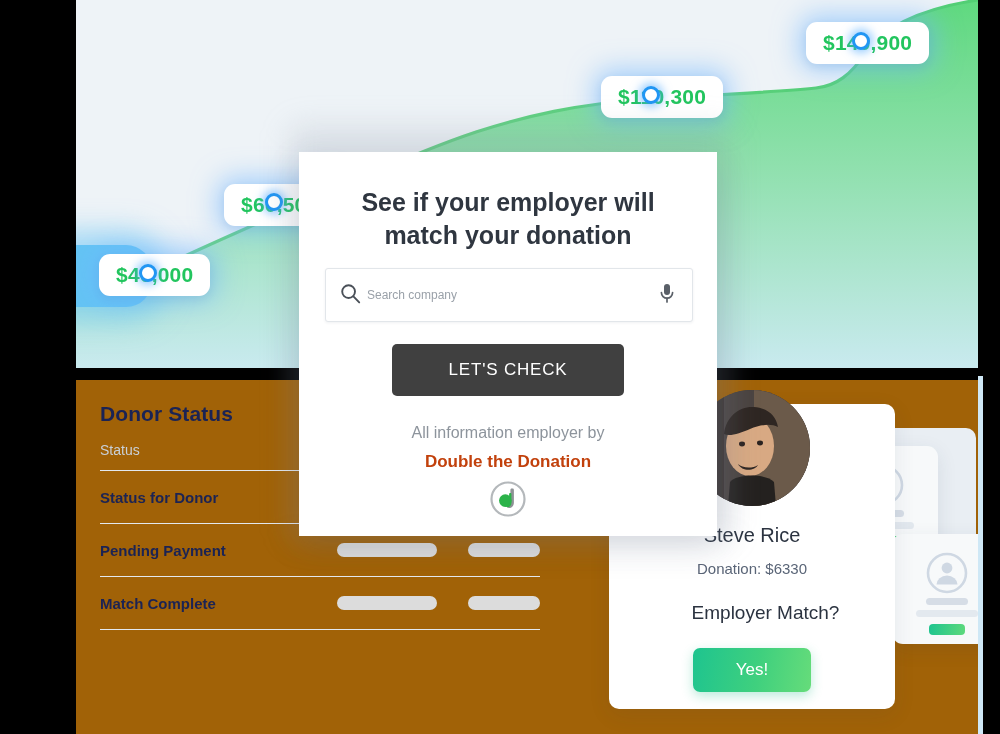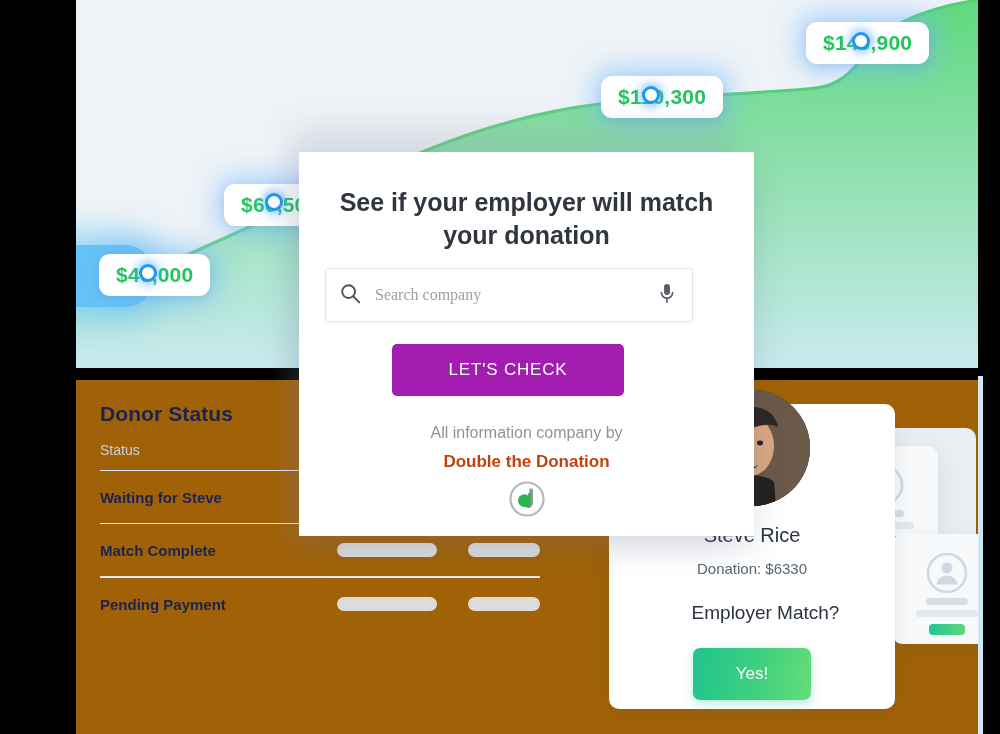--- a/index.html
+++ b/index.html
@@ -44,53 +44,53 @@
 
   
   #donor-card{position:absolute;left:533px;top:24px;width:286px;height:305px;background:#fff;border-radius:10px;
               box-shadow:0 6px 22px rgba(40,60,90,.09);text-align:center;}
   #avatar{position:absolute;left:50%;top:-14px;transform:translateX(-50%);width:116px;height:116px;border-radius:50%;
           overflow:hidden;background:#3a3a3c;}
   #avatar svg{display:block;width:116px;height:116px;}
   #donor-name{position:absolute;left:0;right:0;top:120px;font-size:20px;color:#2b3340;}
   #donor-amount{position:absolute;left:0;right:0;top:156px;font-size:15px;color:#5a6577;}
   #donor-question{position:absolute;left:0;right:0;top:198px;font-size:19px;color:#2b3340;margin-left:27px;}
-  #yes-button{position:absolute;left:50%;top:244px;transform:translateX(-50%);width:118px;height:52px;border:0;
+  #yes-button{position:absolute;left:50%;top:244px;transform:translateX(-50%);width:118px;height:44px;border:0;
               border-radius:7px;background:linear-gradient(100deg,#1ec48f 0%,#3fd07e 55%,#66dc7a 100%);
               color:#fff;font-size:17px;font-family:inherit;cursor:pointer;
               box-shadow:0 4px 12px rgba(40,190,140,.32);text-align:center;}
 
   
   .mini-card{position:absolute;background:#f7f9fa;border-radius:11px;box-shadow:0 6px 20px rgba(40,60,90,.10);}
   #mini-1{left:752px;top:66px;width:110px;height:110px;}
   #mini-2{left:816px;top:154px;width:110px;height:110px;}
   .mini-av{position:absolute;left:50%;top:18px;transform:translateX(-50%);}
   .mini-line1{position:absolute;left:50%;transform:translateX(-50%);top:64px;width:42px;height:7px;border-radius:4px;background:#d6dde6;}
   .mini-line2{position:absolute;left:50%;transform:translateX(-50%);top:76px;width:62px;height:7px;border-radius:4px;background:#e3e9ef;}
   .mini-chip{position:absolute;left:50%;transform:translateX(-50%);top:90px;width:36px;height:11px;border-radius:4px;
              background:linear-gradient(100deg,#1ec48f,#5ed97c);}
 
   
   #pale-card{position:absolute;left:790px;top:48px;width:110px;height:160px;background:#e9eef3;border-radius:10px;}
 
   
   #modal-shadow{position:absolute;left:288px;top:124px;width:444px;height:418px;border-radius:14px;
                 background:rgba(150,160,175,.20);filter:blur(14px);}
-  #modal{position:absolute;left:299px;top:152px;width:455px;height:384px;background:#fff;
+  #modal{position:absolute;left:299px;top:152px;width:418px;height:384px;background:#fff;
          box-shadow:0 10px 34px rgba(40,60,90,.14);}
   #modal-title{margin:34px 28px 0 28px;text-align:center;font-size:25px;line-height:1.32;color:#2f3640;font-weight:bold;}
   #search-wrap{position:absolute;left:26px;top:116px;width:366px;height:52px;background:#fff;border:1px solid #e2e6ea;
                border-radius:3px;box-shadow:0 1px 3px rgba(40,60,90,.07);display:flex;align-items:center;}
   #search-icon{margin-left:14px;flex:0 0 auto;}
-  #search-input{flex:1 1 auto;border:0;outline:0;background:transparent;font-family:Liberation Serif, serif;font-size:16px;
-                color:#2f3640;margin-left:12px;}
+  #search-input{flex:1 1 auto;border:0;outline:0;background:transparent;font-family:Liberation Sans, sans-serif;font-size:12px;
+                color:#2f3640;margin-left:4px;}
   #search-input::placeholder{color:#9aa1a9;}
   #mic-icon{margin-right:16px;flex:0 0 auto;}
   #lets-check{position:absolute;left:93px;top:192px;width:232px;height:52px;border:0;border-radius:5px;
-              background:#a21caf;color:#fff;font-size:17px;letter-spacing:.8px;font-family:inherit;cursor:pointer;}
+              background:#404040;color:#fff;font-size:17px;letter-spacing:.8px;font-family:inherit;cursor:pointer;}
   #powered-by{position:absolute;left:0;right:0;top:272px;text-align:center;font-size:16px;color:#8d949c;}
   #powered-brand{position:absolute;left:0;right:0;top:300px;text-align:center;font-size:17px;color:#c2410c;font-weight:bold;}
   #brand-logo{position:absolute;left:50%;top:328px;transform:translateX(-50%);}
 </style>
 </head>
 <body>
 
 <div id="stage">
 
   <div id="chart-panel">
@@ -147,31 +147,31 @@
     <div class="node" style="left:776px;top:32px;"></div>
   </div>
 
   <div id="bottom-panel">
 
     <div id="donor-table">
       <div id="donor-title">Donor Status</div>
       <div id="donor-subhead">Status</div>
 
       <div class="drow">
-        <span class="drow-label">Waiting for Steve</span>
+        <span class="drow-label">Status for Donor</span>
         <span class="ph-bar ph-a"></span>
         <span class="ph-bar ph-b"></span>
       </div>
+      <div class="drow">
+        <span class="drow-label">Pending Payment</span>
+        <span class="ph-bar ph-a"></span>
+        <span class="ph-bar ph-b"></span>
+      </div>
       <div class="drow drow-last">
         <span class="drow-label">Match Complete</span>
-        <span class="ph-bar ph-a"></span>
-        <span class="ph-bar ph-b"></span>
-      </div>
-      <div class="drow">
-        <span class="drow-label">Pending Payment</span>
         <span class="ph-bar ph-a"></span>
         <span class="ph-bar ph-b"></span>
       </div>
     </div>
 
     <div id="pale-card"></div>
 
     <div class="mini-card" id="mini-1">
       <span class="mini-av">
         <svg width="42" height="42" viewBox="0 0 42 42">
@@ -238,21 +238,21 @@
         <svg width="18" height="22" viewBox="0 0 18 22">
           <rect x="6" y="2" width="6" height="11" rx="3" fill="#5a6068"></rect>
           <path d="M3.4 10.6a5.6 5.6 0 0 0 11.2 0" fill="none" stroke="#5a6068" stroke-width="1.7" stroke-linecap="round"></path>
           <line x1="9" y1="16.3" x2="9" y2="20" stroke="#5a6068" stroke-width="1.7" stroke-linecap="round"></line>
         </svg>
       </span>
     </div>
 
     <button id="lets-check">LET'S CHECK</button>
 
-    <div id="powered-by">All information company by</div>
+    <div id="powered-by">All information employer by</div>
     <div id="powered-brand">Double the Donation</div>
 
     <span id="brand-logo">
       <svg width="38" height="38" viewBox="0 0 38 38">
         <circle cx="19" cy="19" r="16.5" fill="none" stroke="#b4b8bb" stroke-width="2.2"></circle>
         <path d="M23.6 8.5c.9 0 1.3.6 1.3 1.5v12.4c0 3.3-2.1 5.6-5 5.6-1.2 0-2.1-.5-2.1-1.4 0-.8.6-1.3 1.4-1.5 1.5-.4 2.2-1.5 2.2-3.3V10c0-.9.4-1.5 1.2-1.5z" fill="#8e9295"></path>
         <circle cx="16.3" cy="20.6" r="6.3" fill="#2cb34a"></circle>
         <path d="M21.4 13.1c.7 0 1 .5 1 1.2v8.4c0 2.6-1.7 4.5-4.1 4.5-.7 0-1.2-.3-1.2-.9 0-.5.4-.9 1-1 1.3-.3 2-1.3 2-2.9v-8.1c0-.7.5-1.2 1.3-1.2z" fill="#2cb34a"></path>
       </svg>
     </span>

